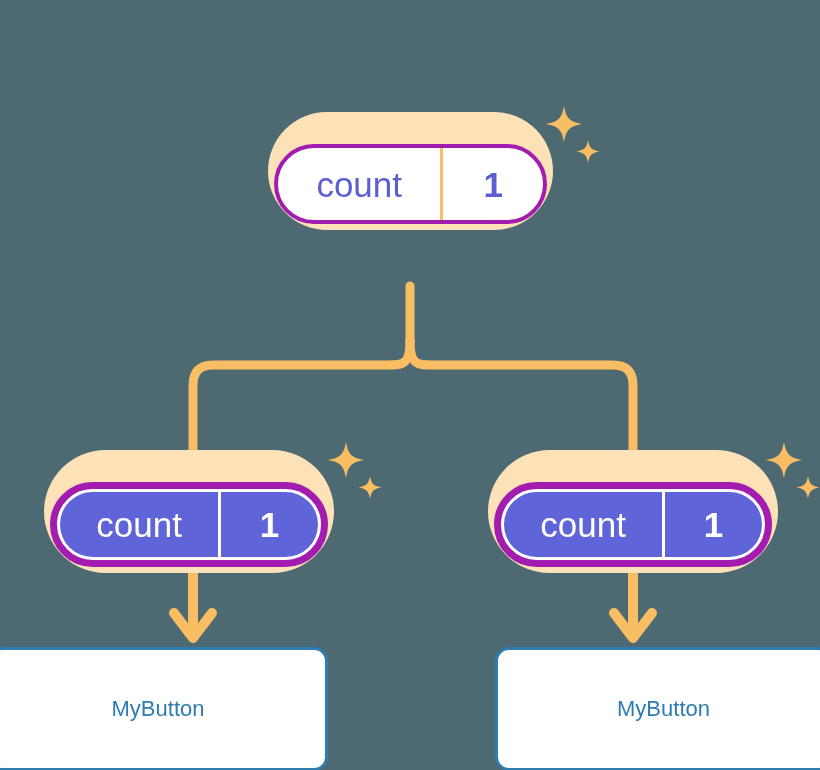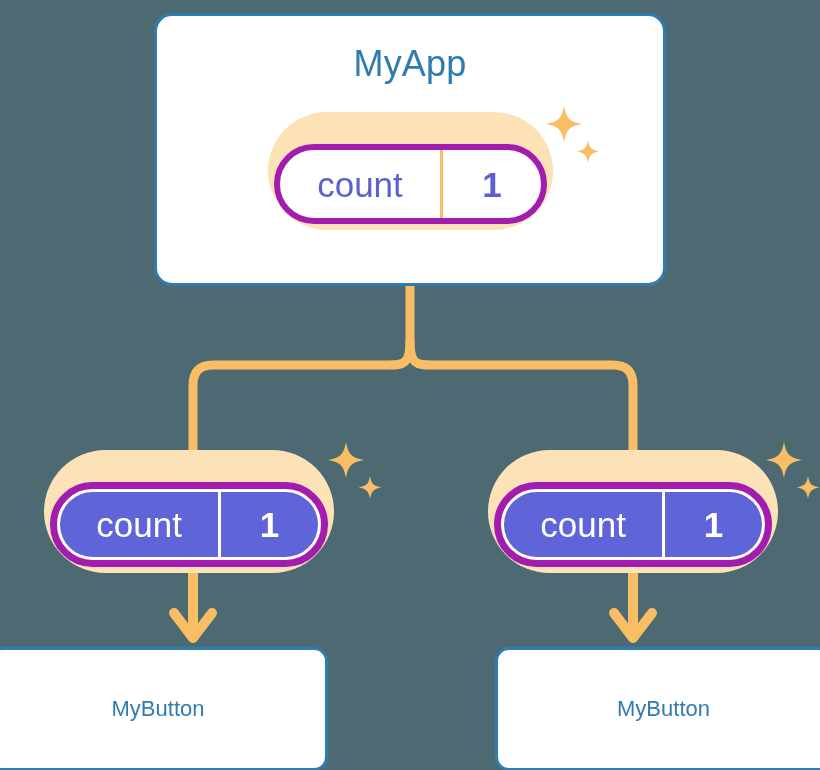--- a/index.html
+++ b/index.html
@@ -97,21 +97,21 @@
     z-index: 3;
     display: flex;
     align-items: stretch;
     
     background: #fce2b6;
     padding: 6px;
   }
   .pill-inner {
     flex: 1 1 auto;
     box-sizing: border-box;
-    border: 6px solid #a21caf;
+    border: 4px solid #a21caf;
     border-radius: 999px;
     display: flex;
     align-items: stretch;
     overflow: hidden;
     margin-top: 26px;
   }
   .pill-key, .pill-val {
     display: flex;
     align-items: center;
     justify-content: center;
@@ -212,23 +212,20 @@
       <path d="M 193 572 L 193 637"></path>
       <path d="M 174 613 L 193 638 L 212 613"></path>
     </g>
 
     <g fill="none" stroke="#f9bd64" stroke-width="10" stroke-linecap="round" stroke-linejoin="round">
       <path d="M 633 572 L 633 637"></path>
       <path d="M 614 613 L 633 638 L 652 613"></path>
     </g>
   </svg>
 
-  <div class="card" id="root-card">
-    <div class="card-title">MyApp</div>
-  </div>
 
   <div class="pill" id="root-pill">
     <div class="pill-inner">
       <div class="pill-key">count</div>
       <div class="pill-val">1</div>
     </div>
   </div>
 
   <svg class="sparkle-group" id="sparkles-root" width="68" height="68" viewBox="0 0 68 68">
     <path d="M26 2 C28.4 14.6 31.4 17.6 44 20 C31.4 22.4 28.4 25.4 26 38

